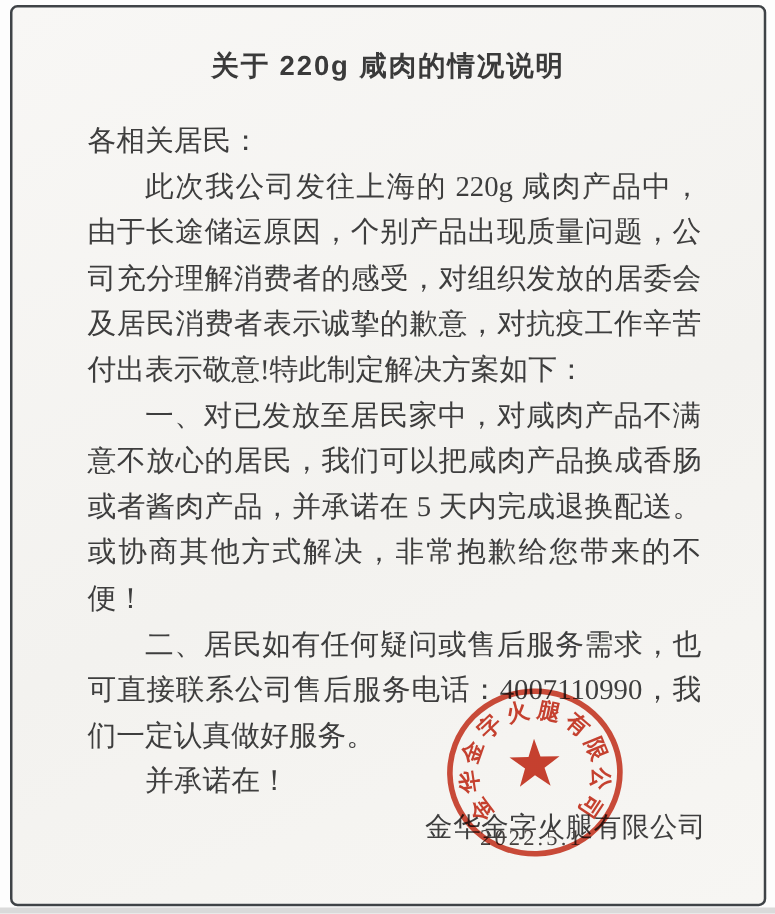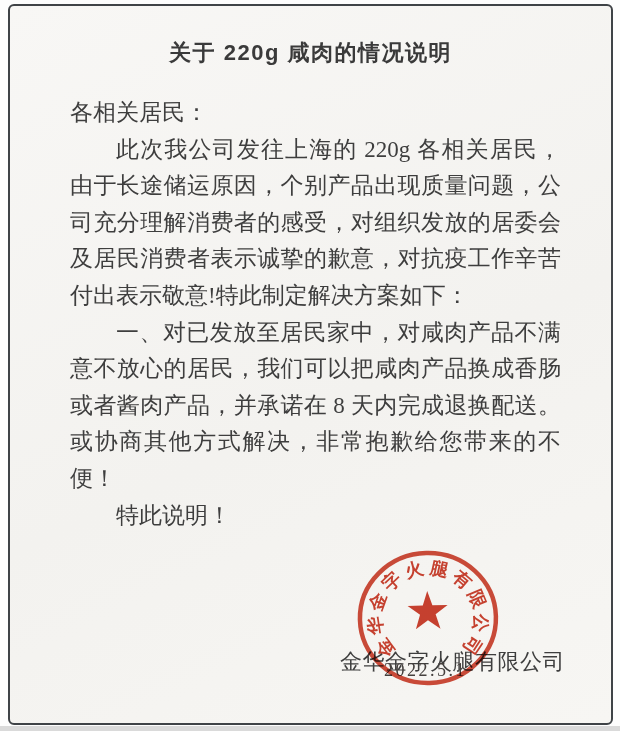--- a/index.html
+++ b/index.html
@@ -79,23 +79,24 @@
 </style>
 </head>
 <body>
 
 <div class="page">
 
   <div class="doc-title">关于 220g 咸肉的情况说明</div>
 
   <div class="body-text">
     <p class="salutation">各相关居民：</p>
-    <p>此次我公司发往上海的 220g 各相关居民，由于长途储运原因，个别产品出现质量问题，公司充分理解消费者的感受，对组织发放的居委会及居民消费者表示诚挚的歉意，对抗疫工作辛苦付出表示敬意!特此制定解决方案如下：</p>
-    <p>一、对已发放至居民家中，对咸肉产品不满意不放心的居民，我们可以把咸肉产品换成香肠或者酱肉产品，并承诺在 8 天内完成退换配送。或协商其他方式解决，非常抱歉给您带来的不便！</p>
-    <p>特此说明！</p>
+    <p>此次我公司发往上海的 220g 咸肉产品中，由于长途储运原因，个别产品出现质量问题，公司充分理解消费者的感受，对组织发放的居委会及居民消费者表示诚挚的歉意，对抗疫工作辛苦付出表示敬意!特此制定解决方案如下：</p>
+    <p>一、对已发放至居民家中，对咸肉产品不满意不放心的居民，我们可以把咸肉产品换成香肠或者酱肉产品，并承诺在 5 天内完成退换配送。或协商其他方式解决，非常抱歉给您带来的不便！</p>
+    <p>二、居民如有任何疑问或售后服务需求，也可直接联系公司售后服务电话：4007110990，我们一定认真做好服务。</p>
+    <p>并承诺在！</p>
   </div>
 
   <div class="sig-company">金华金字火腿有限公司</div>
 
   <div class="sig-date">2022.5.1</div>
 
   <svg class="seal" viewBox="0 0 160 150">
     <ellipse cx="80" cy="72" rx="68" ry="65" fill="none" stroke-width="4.5" stroke-opacity="0.95" stroke="#c9331f"></ellipse>
     <polygon points="80,45 84.8,59.4 100,59.5 87.8,68.5 92.3,83 80,74.2 67.7,83 72.2,68.5 60,59.5 75.2,59.4" fill="#c9331f"></polygon>
     <text transform="translate(36.6,100.7) rotate(-125)" text-anchor="middle" dominant-baseline="central" fill="#c9331f">金</text>

